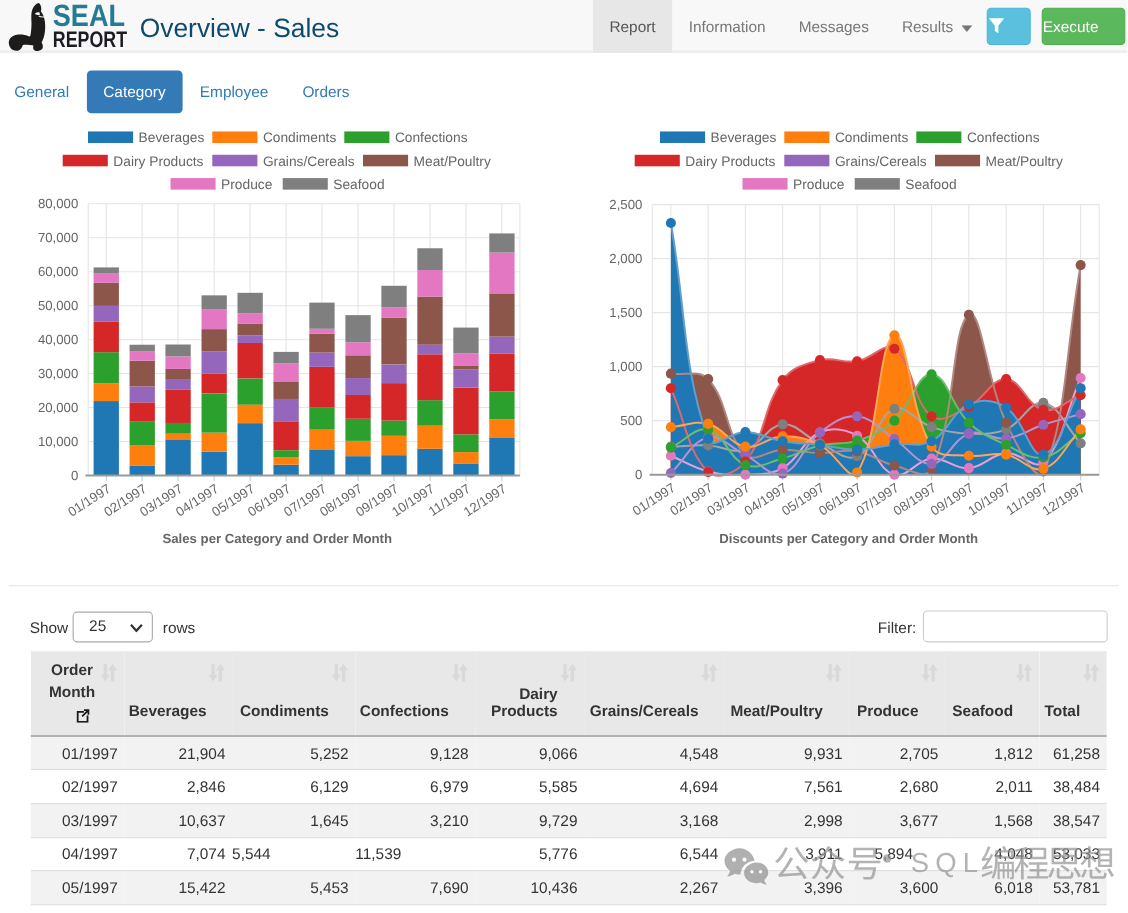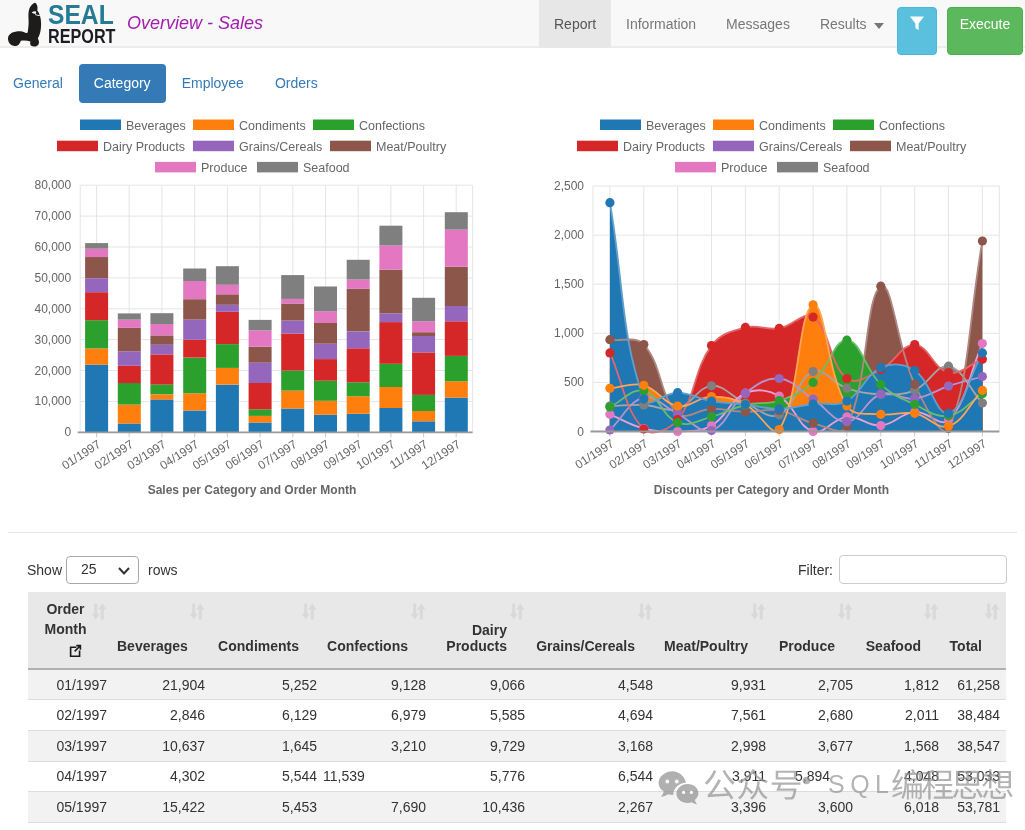--- a/index.html
+++ b/index.html
@@ -1,21 +1,21 @@
 <!DOCTYPE html>
 <html><head><meta charset="utf-8"><style>
 * { margin:0; padding:0; box-sizing:border-box; }
 html,body { width:1025px; height:830px; font-family:"Liberation Sans", sans-serif; background:#fff; overflow:hidden; position:relative; }
 a { text-decoration:none; }
 .navbar { position:absolute; left:0; top:0; width:1025px; height:48px; background:#f8f8f8; border-bottom:2px solid #ececec; }
-.title { position:absolute; left:127px; top:13px; font-size:18px; color:#a21caf;font-style:italic; }
+.title { position:absolute; left:127px; top:13px; font-size:24px; color:#0c4a6e; }
 .nav { position:absolute; left:539px; top:0; height:48px; display:flex; }
 .nav a { display:block; padding:0 15px; line-height:48px; font-size:14px; color:#777; }
 .nav a.active { background:#e7e7e7; color:#555; }
-.btn { position:absolute; top:7px; height:48px; border-radius:4px; font-size:14px; color:#fff; text-align:center; }
+.btn { position:absolute; top:7px; height:34px; border-radius:4px; font-size:14px; color:#fff; text-align:left; }
 .btn-filter { left:897px; width:40px; background:#5bc0de; border:1px solid #46b8da; padding-top:8px; }
 .btn-exec { left:947px; width:76px; background:#5cb85c; border:1px solid #4cae4c; line-height:32px; }
 .tabs { position:absolute; left:-2px; top:64px; display:flex; }
 .tabs a { display:block; padding:10px 15px; font-size:14px; color:#337ab7; line-height:19px; margin-right:1px; }
 .tabs a.active { background:#337ab7; color:#fff; border-radius:4px; }
 .hr { position:absolute; left:8px; top:532px; width:1009px; border-top:1px solid #e5e5e5; }
 .ctl { position:absolute; font-size:14px; color:#333; }
 .select { position:absolute; left:66px; top:556px; width:73px; height:28px; border:1px solid #a9a9a9; border-radius:4px; background:#fff; font-size:14px; color:#333; padding:4px 0 0 14px; }
 .finput { position:absolute; left:839px; top:555px; width:168px; height:29px; border:1px solid #ccc; border-radius:4px; background:#fff; }
 table { position:absolute; left:28px; top:592px; width:978px; table-layout:fixed; border-collapse:collapse; font-size:14px; color:#333; }
@@ -528,22 +528,22 @@
         <td style="text-align:right;padding:0 6px 0 0">3,210</td>
         <td style="text-align:right;padding:0 6px 0 0">9,729</td>
         <td style="text-align:right;padding:0 6px 0 0">3,168</td>
         <td style="text-align:right;padding:0 6px 0 0">2,998</td>
         <td style="text-align:right;padding:0 6px 0 0">3,677</td>
         <td style="text-align:right;padding:0 6px 0 0">1,568</td>
         <td style="text-align:right;padding:0 6px 0 0">38,547</td>
       </tr>
       <tr style="background:#fff;height:30.7px">
         <td style="text-align:right;padding:0 6px 0 0">04/1997</td>
-        <td style="text-align:right;padding:0 6px 0 0">4,302</td>
-        <td style="text-align:right;padding:0 6px 0 0">5,544</td>
+        <td style="text-align:right;padding:0 6px 0 0">7,074</td>
+        <td style="text-align:left;padding:0 6px 0 0">5,544</td>
         <td style="padding:0 6px 0 0">11,539</td>
         <td style="text-align:right;padding:0 6px 0 0">5,776</td>
         <td style="text-align:right;padding:0 6px 0 0">6,544</td>
         <td style="text-align:right;padding:0 6px 0 0">3,911</td>
         <td style="text-align:center;padding:0 6px 0 0">5,894</td>
         <td style="text-align:right;padding:0 6px 0 0">4,048</td>
         <td style="text-align:right;padding:0 6px 0 0">53,033</td>
       </tr>
       <tr style="background:#f2f2f2;height:30.7px">
         <td style="text-align:right;padding:0 6px 0 0">05/1997</td>

